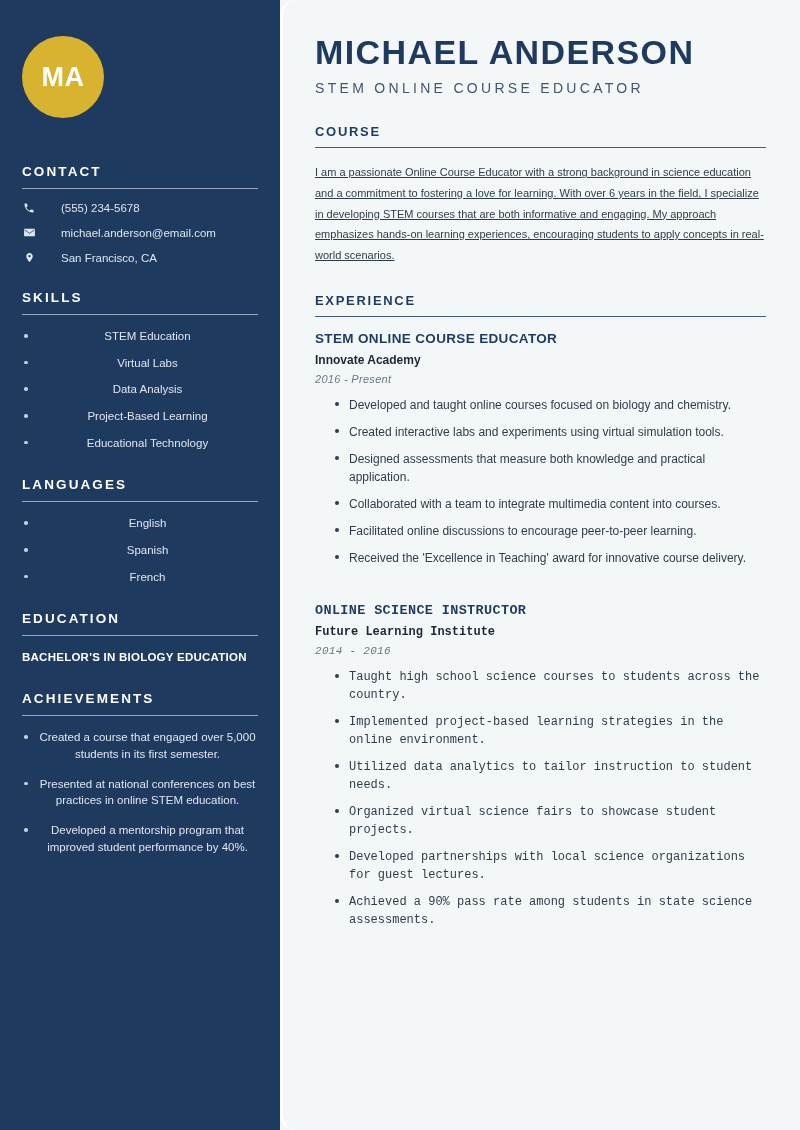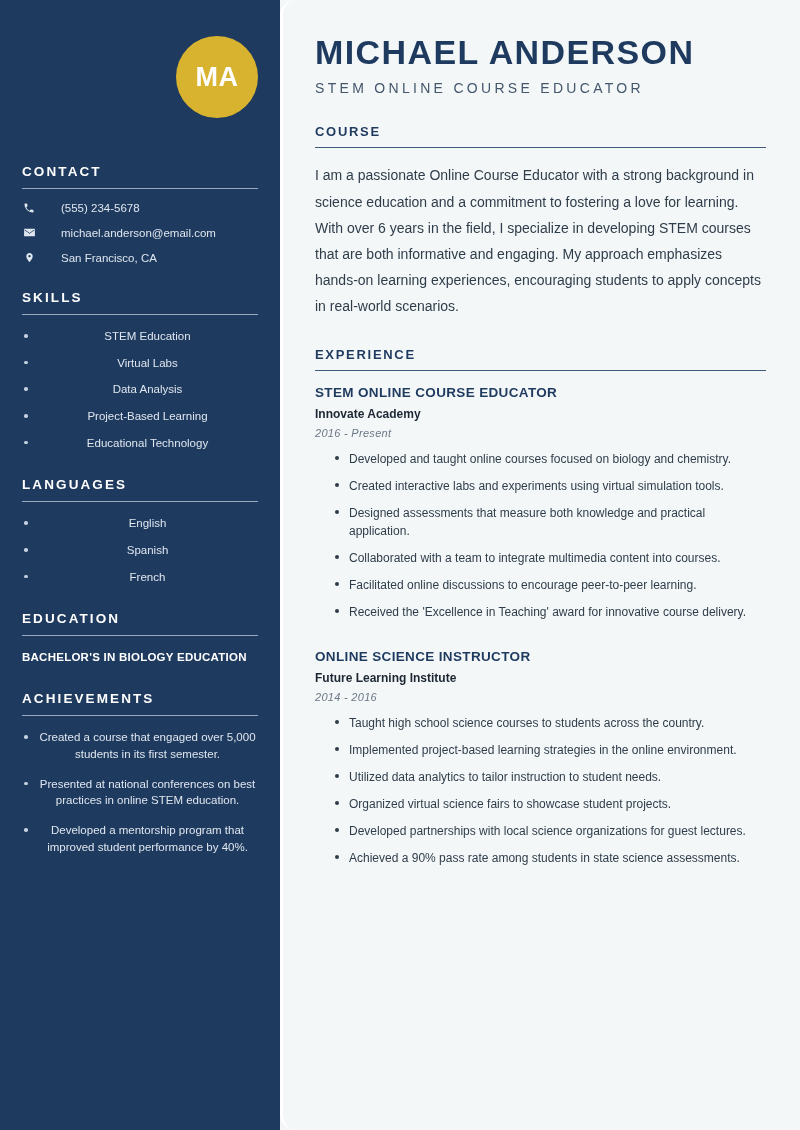--- a/index.html
+++ b/index.html
@@ -21,21 +21,21 @@
     width: 280px;
     min-width: 280px;
     height: 1130px;
     background: #1e3a5f;
     padding: 0 22px;
     position: relative;
   }
 
   .avatar-wrap {
     display: flex;
-    justify-content: flex-end;
+    justify-content: flex-start;
     padding-top: 36px;
     padding-bottom: 46px;
   }
 
   .avatar {
     width: 82px;
     height: 82px;
     border-radius: 50%;
     background: #d8b330;
     display: flex;
@@ -149,26 +149,27 @@
   }
 
   .main-rule {
     height: 1px;
     background: #3f5a7d;
     margin-bottom: 14px;
   }
 
   .profile-text {
     color: #2f3d4a;
-    font-size: 14px;
+    font-size: 11px;
     line-height: 1.87;
+    text-decoration: underline;
   }
 
   .exp-item { margin-bottom: 4px; }
-  .exp-item + .exp-item { margin-top: 28px; }
+  .exp-item + .exp-item { margin-top: 36px; font-family: Liberation Mono, monospace; }
 
   .exp-title {
     color: #1e3a5f;
     font-size: 13.5px;
     font-weight: bold;
     letter-spacing: 0.35px;
   }
 
   .exp-company {
     color: #1c2733;

